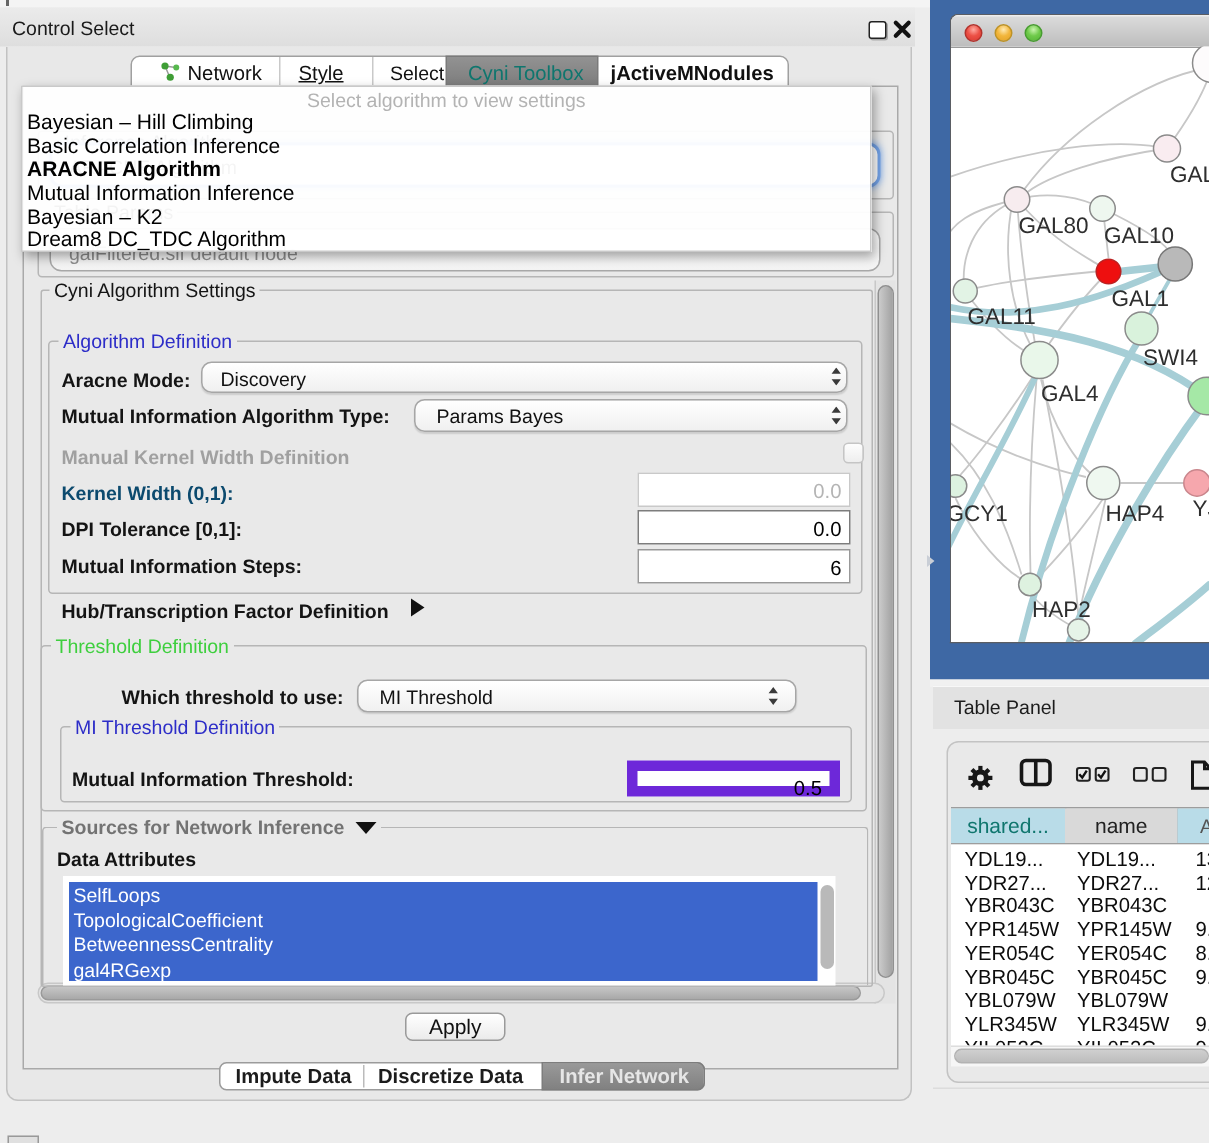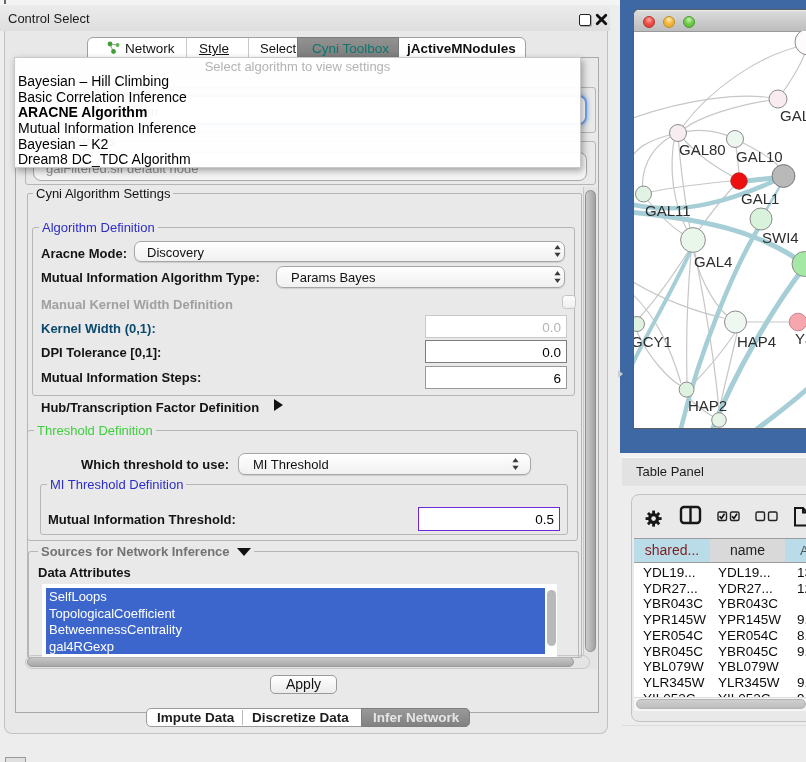--- a/index.html
+++ b/index.html
@@ -138,21 +138,21 @@
   </g>
   <g stroke="#111" stroke-width="1.6" fill="none">
     <path d="M79.5 11.2 l2 2.2 3 -4.6"></path>
     <path d="M92 11.2 l2 2.2 3 -4.6"></path>
   </g>
   <path d="M155 3 h8 l4 4.5 v13 h-12 z M163 3 v4.5 h4" fill="none" stroke="#171717" stroke-width="2"></path>
 </svg>
 
 <div class="ab" style="left:634px;top:538px;width:172px;height:25px;border-top:1px solid #9d9d9d;border-bottom:1px solid #9d9d9d;box-sizing:border-box;">
   <div class="ab" style="left:0;top:0;width:76px;height:23px;background:#b9dce8;border-right:1px solid #9d9d9d;
-      font-size:14px;color:#7f1d1d;text-align:center;line-height:23px;">shared...</div>
+      font-size:14px;color:#0f766e;text-align:center;line-height:23px;">shared...</div>
   <div class="ab" style="left:76px;top:0;width:75px;height:23px;background:#d9d9d9;border-right:1px solid #9d9d9d;
       font-size:14px;color:#222;text-align:center;line-height:23px;">name</div>
   <div class="ab" style="left:151px;top:0;width:21px;height:23px;background:#b9dce8;font-size:13px;color:#555;line-height:23px;padding-left:15px;">A</div>
 </div>
 
 <div class="ab" style="left:634px;top:563px;width:172px;height:137px;background:#fff;overflow:hidden;font-size:13.5px;color:#0c0c0c;">
   <div class="ab" style="left:9px;top:2px;line-height:15.7px;">YDL19...<br>YDR27...<br>YBR043C<br>YPR145W<br>YER054C<br>YBR045C<br>YBL079W<br>YLR345W<br>YIL052C</div>
   <div class="ab" style="left:84px;top:2px;line-height:15.7px;">YDL19...<br>YDR27...<br>YBR043C<br>YPR145W<br>YER054C<br>YBR045C<br>YBL079W<br>YLR345W<br>YIL052C</div>
   <div class="ab" style="left:163px;top:2px;line-height:15.7px;">13<br>12<br>&nbsp;<br>9.<br>8.<br>9.<br>&nbsp;<br>9.<br>9.</div>
 </div>
@@ -250,21 +250,21 @@
 <div class="cmb" style="left:238px;top:453px;width:293px;height:22px;">
       <span style="left:14px;">MI Threshold</span>
     </div>
 <svg class="carr" style="left:512px;top:458px;" width="7" height="12" viewBox="0 0 7 12">
   <path d="M3.5 0 L6.6 4.2 H0.4 Z M3.5 12 L0.4 7.8 H6.6 Z" fill="#3a3a3a"></path>
     </svg>
 
 <div class="gbox" style="left:40px;top:484px;width:526px;height:49px;"></div>
 <div class="gtitle" style="left:47px;top:478px;color:#2d2dc8;">MI Threshold Definition</div>
 <div class="bl" style="left:48px;top:512px;">Mutual Information Threshold:</div>
-<div class="fld" style="left:418px;top:507px;width:142px;height:24px;border:1px solid #6d28d9;">0.5</div>
+<div class="fld" style="left:418px;top:507px;width:142px;height:24px;border:7px solid #6d28d9;">0.5</div>
 
 <div class="gbox" style="left:28px;top:551px;width:549px;height:105px;border-bottom:none;border-radius:3px 3px 0 0;"></div>
 <div class="gtitle" style="left:38px;top:545px;color:#737373;font-weight:bold;">Sources for Network Inference<span style="display:inline-block;width:0;height:0;border-top:8px solid #111;border-left:7px solid transparent;border-right:7px solid transparent;margin-left:7px;"></span></div>
 <div class="bl" style="left:38px;top:565px;">Data Attributes</div>
 <div class="ab" style="left:42px;top:584px;width:515px;height:73px;background:#fff;"></div>
 <div class="ab" style="left:46px;top:588px;width:499px;height:66px;background:#3c66cc;color:#fff;font-size:13px;">
   <div style="padding:1px 4px 0 3px;line-height:16.6px;">SelfLoops<br>TopologicalCoefficient<br>BetweennessCentrality<br>gal4RGexp</div>
 </div>
 <div class="ab" style="left:547px;top:590px;width:9px;height:56px;border-radius:4.5px;background:#b9b9b9;"></div>
 

